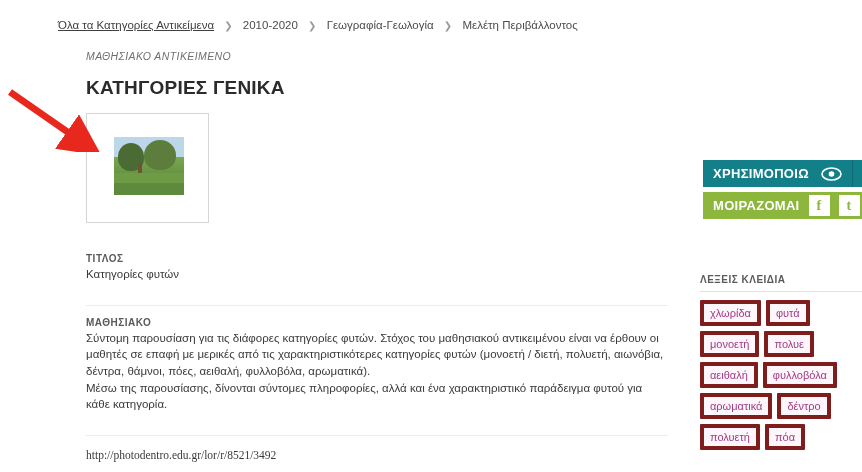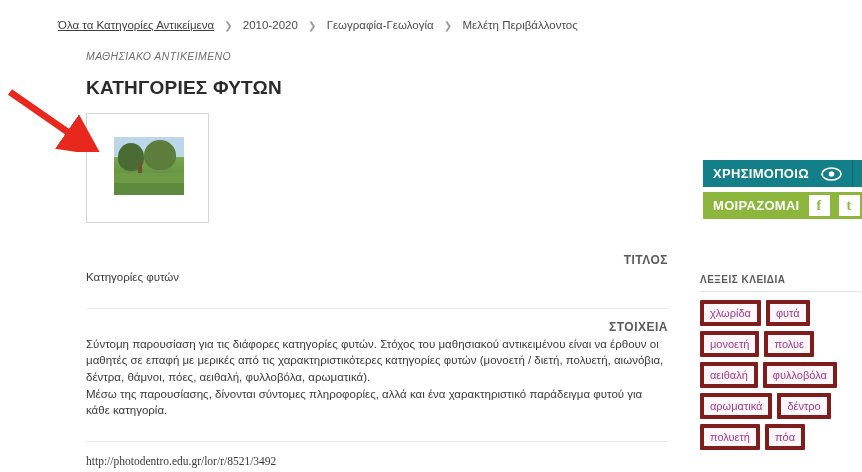--- a/index.html
+++ b/index.html
@@ -227,25 +227,24 @@
     font-size: 14.5px;
     font-weight: bold;
     color: #3d3d3d;
     letter-spacing: 0.3px;
   }
 
   .field {
     margin-top: 11px;
   }
   .field-label {
-    font-size: 12px;
+    font-size: 10px;
     font-weight: bold;
     letter-spacing: 0.5px;
     color: #5a5a5a;
-    text-align: right;
   }
   .field-value {
     font-size: 11.5px;
     color: #3a3a3a;
     line-height: 1.45;
     margin-top: 2px;
     border-bottom: 1px solid #ececec;
     padding-bottom: 22px;
   }
   .field-value.mono {
@@ -291,21 +290,21 @@
   <span class="crumb first">Όλα τα Κατηγορίες Αντικείμενα</span>
   <span class="sep">❯</span>
   <span class="crumb">2010-2020</span>
   <span class="sep">❯</span>
   <span class="crumb">Γεωγραφία-Γεωλογία</span>
   <span class="sep">❯</span>
   <span class="crumb">Μελέτη Περιβάλλοντος</span>
 </div>
 
 <div class="eyebrow">ΜΑΘΗΣΙΑΚΟ ΑΝΤΙΚΕΙΜΕΝΟ</div>
-<h1 class="page-title">ΚΑΤΗΓΟΡΙΕΣ ΦΥΤΩΝ</h1>
+<h1 class="page-title">ΚΑΤΗΓΟΡΙΕΣ ΓΕΝΙΚΑ</h1>
 
 <div class="thumb-card">
   <div class="thumb-img">
     <div class="tree1"></div>
     <div class="tree2"></div>
     <div class="trunk"></div>
     <div class="ground"></div>
     <div class="ground2"></div>
   </div>
 </div>
@@ -342,21 +341,21 @@
 </div>
 
 <div class="info-panel">
 
   <div class="field">
     <div class="field-label">ΤΙΤΛΟΣ</div>
     <div class="field-value">Κατηγορίες φυτών</div>
   </div>
 
   <div class="field">
-    <div class="field-label">ΣΤΟΙΧΕΙΑ</div>
+    <div class="field-label">ΜΑΘΗΣΙΑΚΟ</div>
     <div class="field-value" style="white-space: pre-line;">Σύντομη παρουσίαση για τις διάφορες κατηγορίες φυτών. Στόχος του μαθησιακού αντικειμένου είναι να έρθουν οι μαθητές σε επαφή με μερικές από τις χαρακτηριστικότερες κατηγορίες φυτών (μονοετή / διετή, πολυετή, αιωνόβια, δέντρα, θάμνοι, πόες, αειθαλή, φυλλοβόλα, αρωματικά).
 Μέσω της παρουσίασης, δίνονται σύντομες πληροφορίες, αλλά και ένα χαρακτηριστικό παράδειγμα φυτού για κάθε κατηγορία.</div>
   </div>
 
   <div class="field">
     <div class="field-value mono">http://photodentro.edu.gr/lor/r/8521/3492</div>
   </div>
 
 </div>
 

